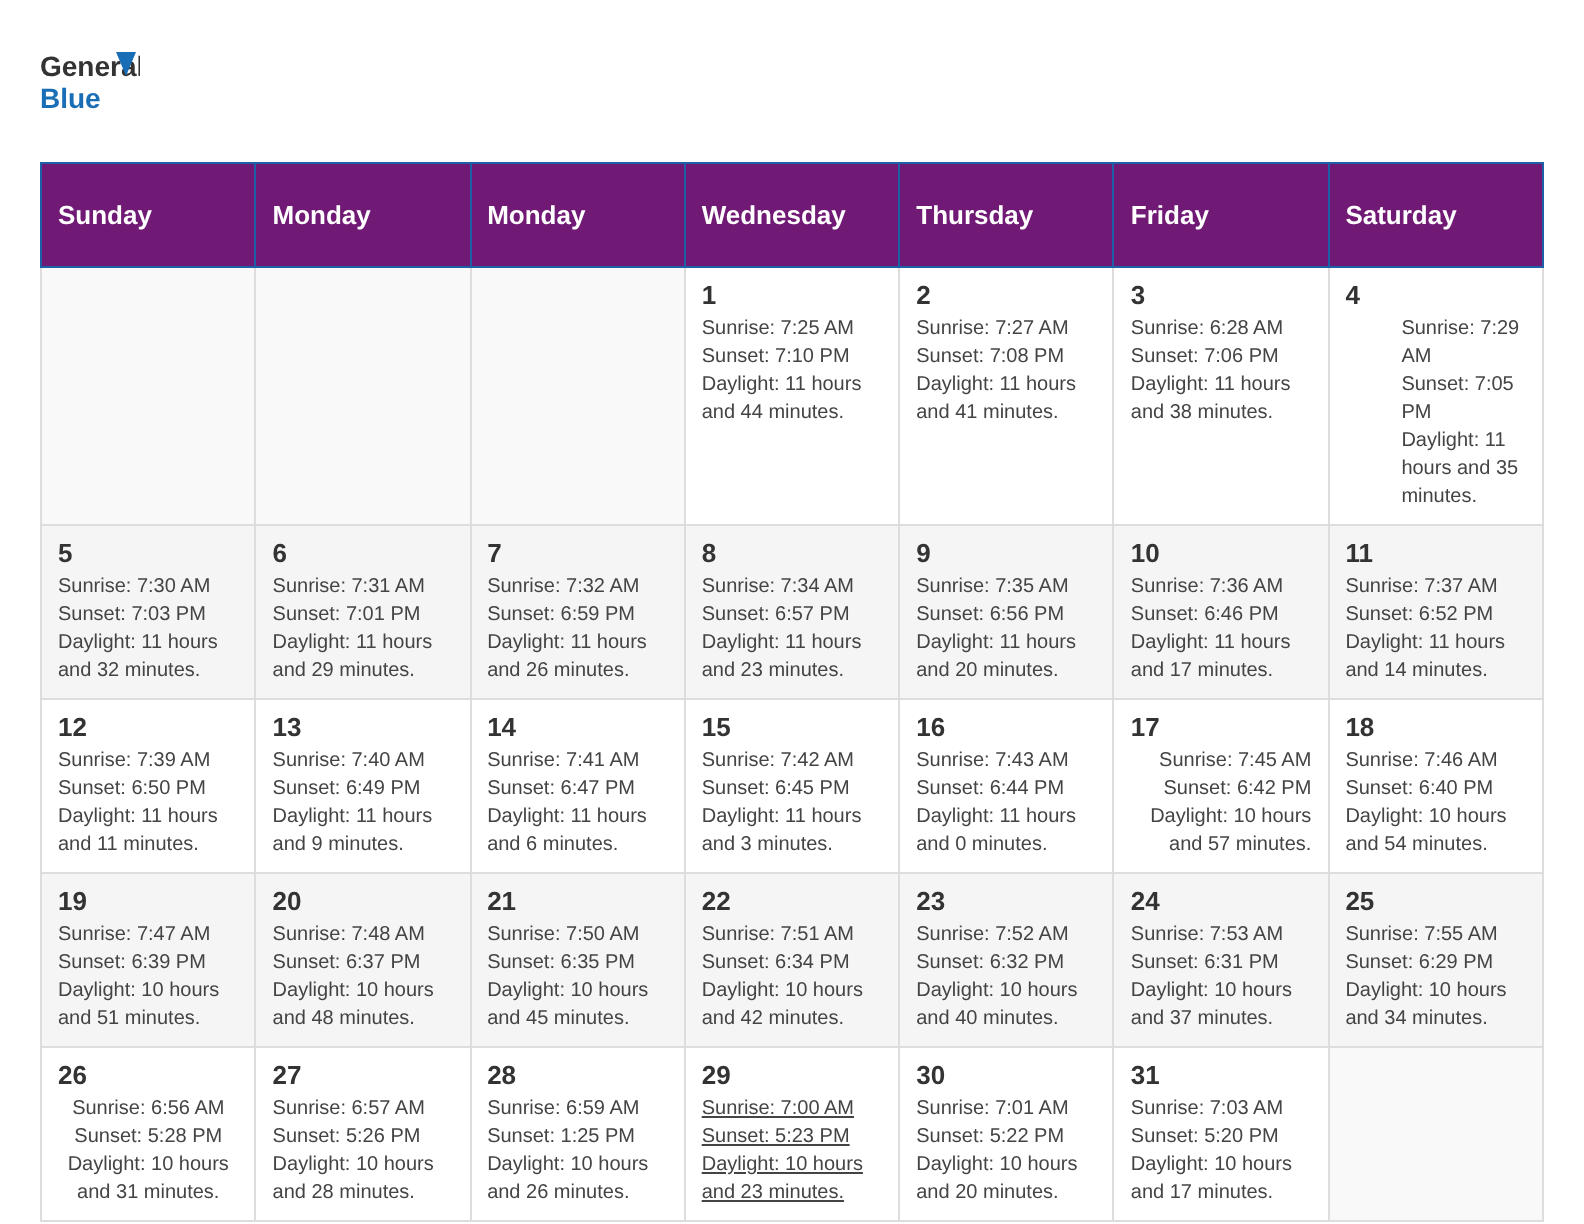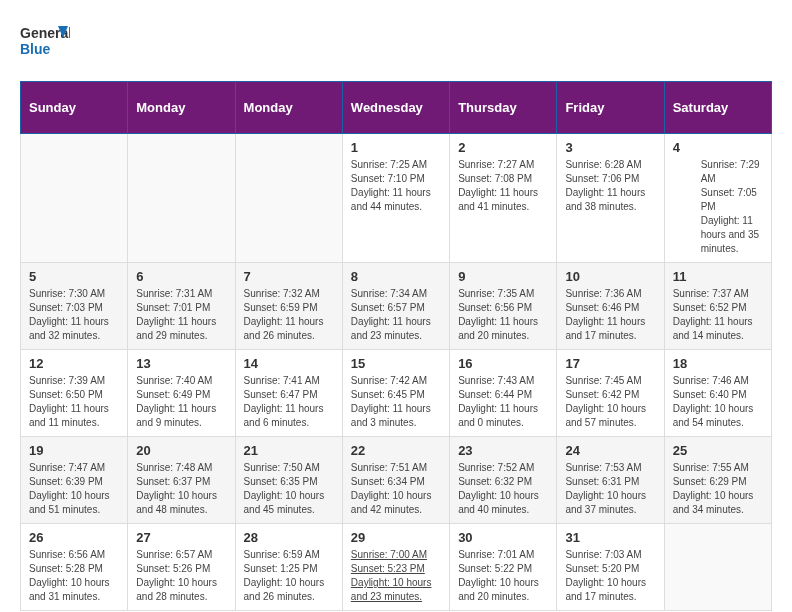--- a/index.html
+++ b/index.html
@@ -208,21 +208,21 @@
 Daylight: 11 hours and 3 minutes.</div>
         </td>
         <td>
           <div class="day-number">16</div>
           <div class="day-info" style="white-space: pre-line;">Sunrise: 7:43 AM
 Sunset: 6:44 PM
 Daylight: 11 hours and 0 minutes.</div>
         </td>
         <td>
           <div class="day-number">17</div>
-          <div class="day-info" style="white-space: pre-line;">Sunrise: 7:45 AM
+          <div class="day-info" style="white-space: pre-line; text-align: right;">Sunrise: 7:45 AM
 Sunset: 6:42 PM
 Daylight: 10 hours and 57 minutes.</div>
         </td>
         <td>
           <div class="day-number">18</div>
           <div class="day-info" style="white-space: pre-line;">Sunrise: 7:46 AM
 Sunset: 6:40 PM
 Daylight: 10 hours and 54 minutes.</div>
         </td>
       </tr>
@@ -266,21 +266,21 @@
         <td>
           <div class="day-number">25</div>
           <div class="day-info" style="white-space: pre-line;">Sunrise: 7:55 AM
 Sunset: 6:29 PM
 Daylight: 10 hours and 34 minutes.</div>
         </td>
       </tr>
       <tr>
         <td>
           <div class="day-number">26</div>
-          <div class="day-info" style="white-space: pre-line;">Sunrise: 6:56 AM
+          <div class="day-info" style="white-space: pre-line; text-align: center;">Sunrise: 6:56 AM
 Sunset: 5:28 PM
 Daylight: 10 hours and 31 minutes.</div>
         </td>
         <td>
           <div class="day-number">27</div>
           <div class="day-info" style="white-space: pre-line;">Sunrise: 6:57 AM
 Sunset: 5:26 PM
 Daylight: 10 hours and 28 minutes.</div>
         </td>
         <td>

